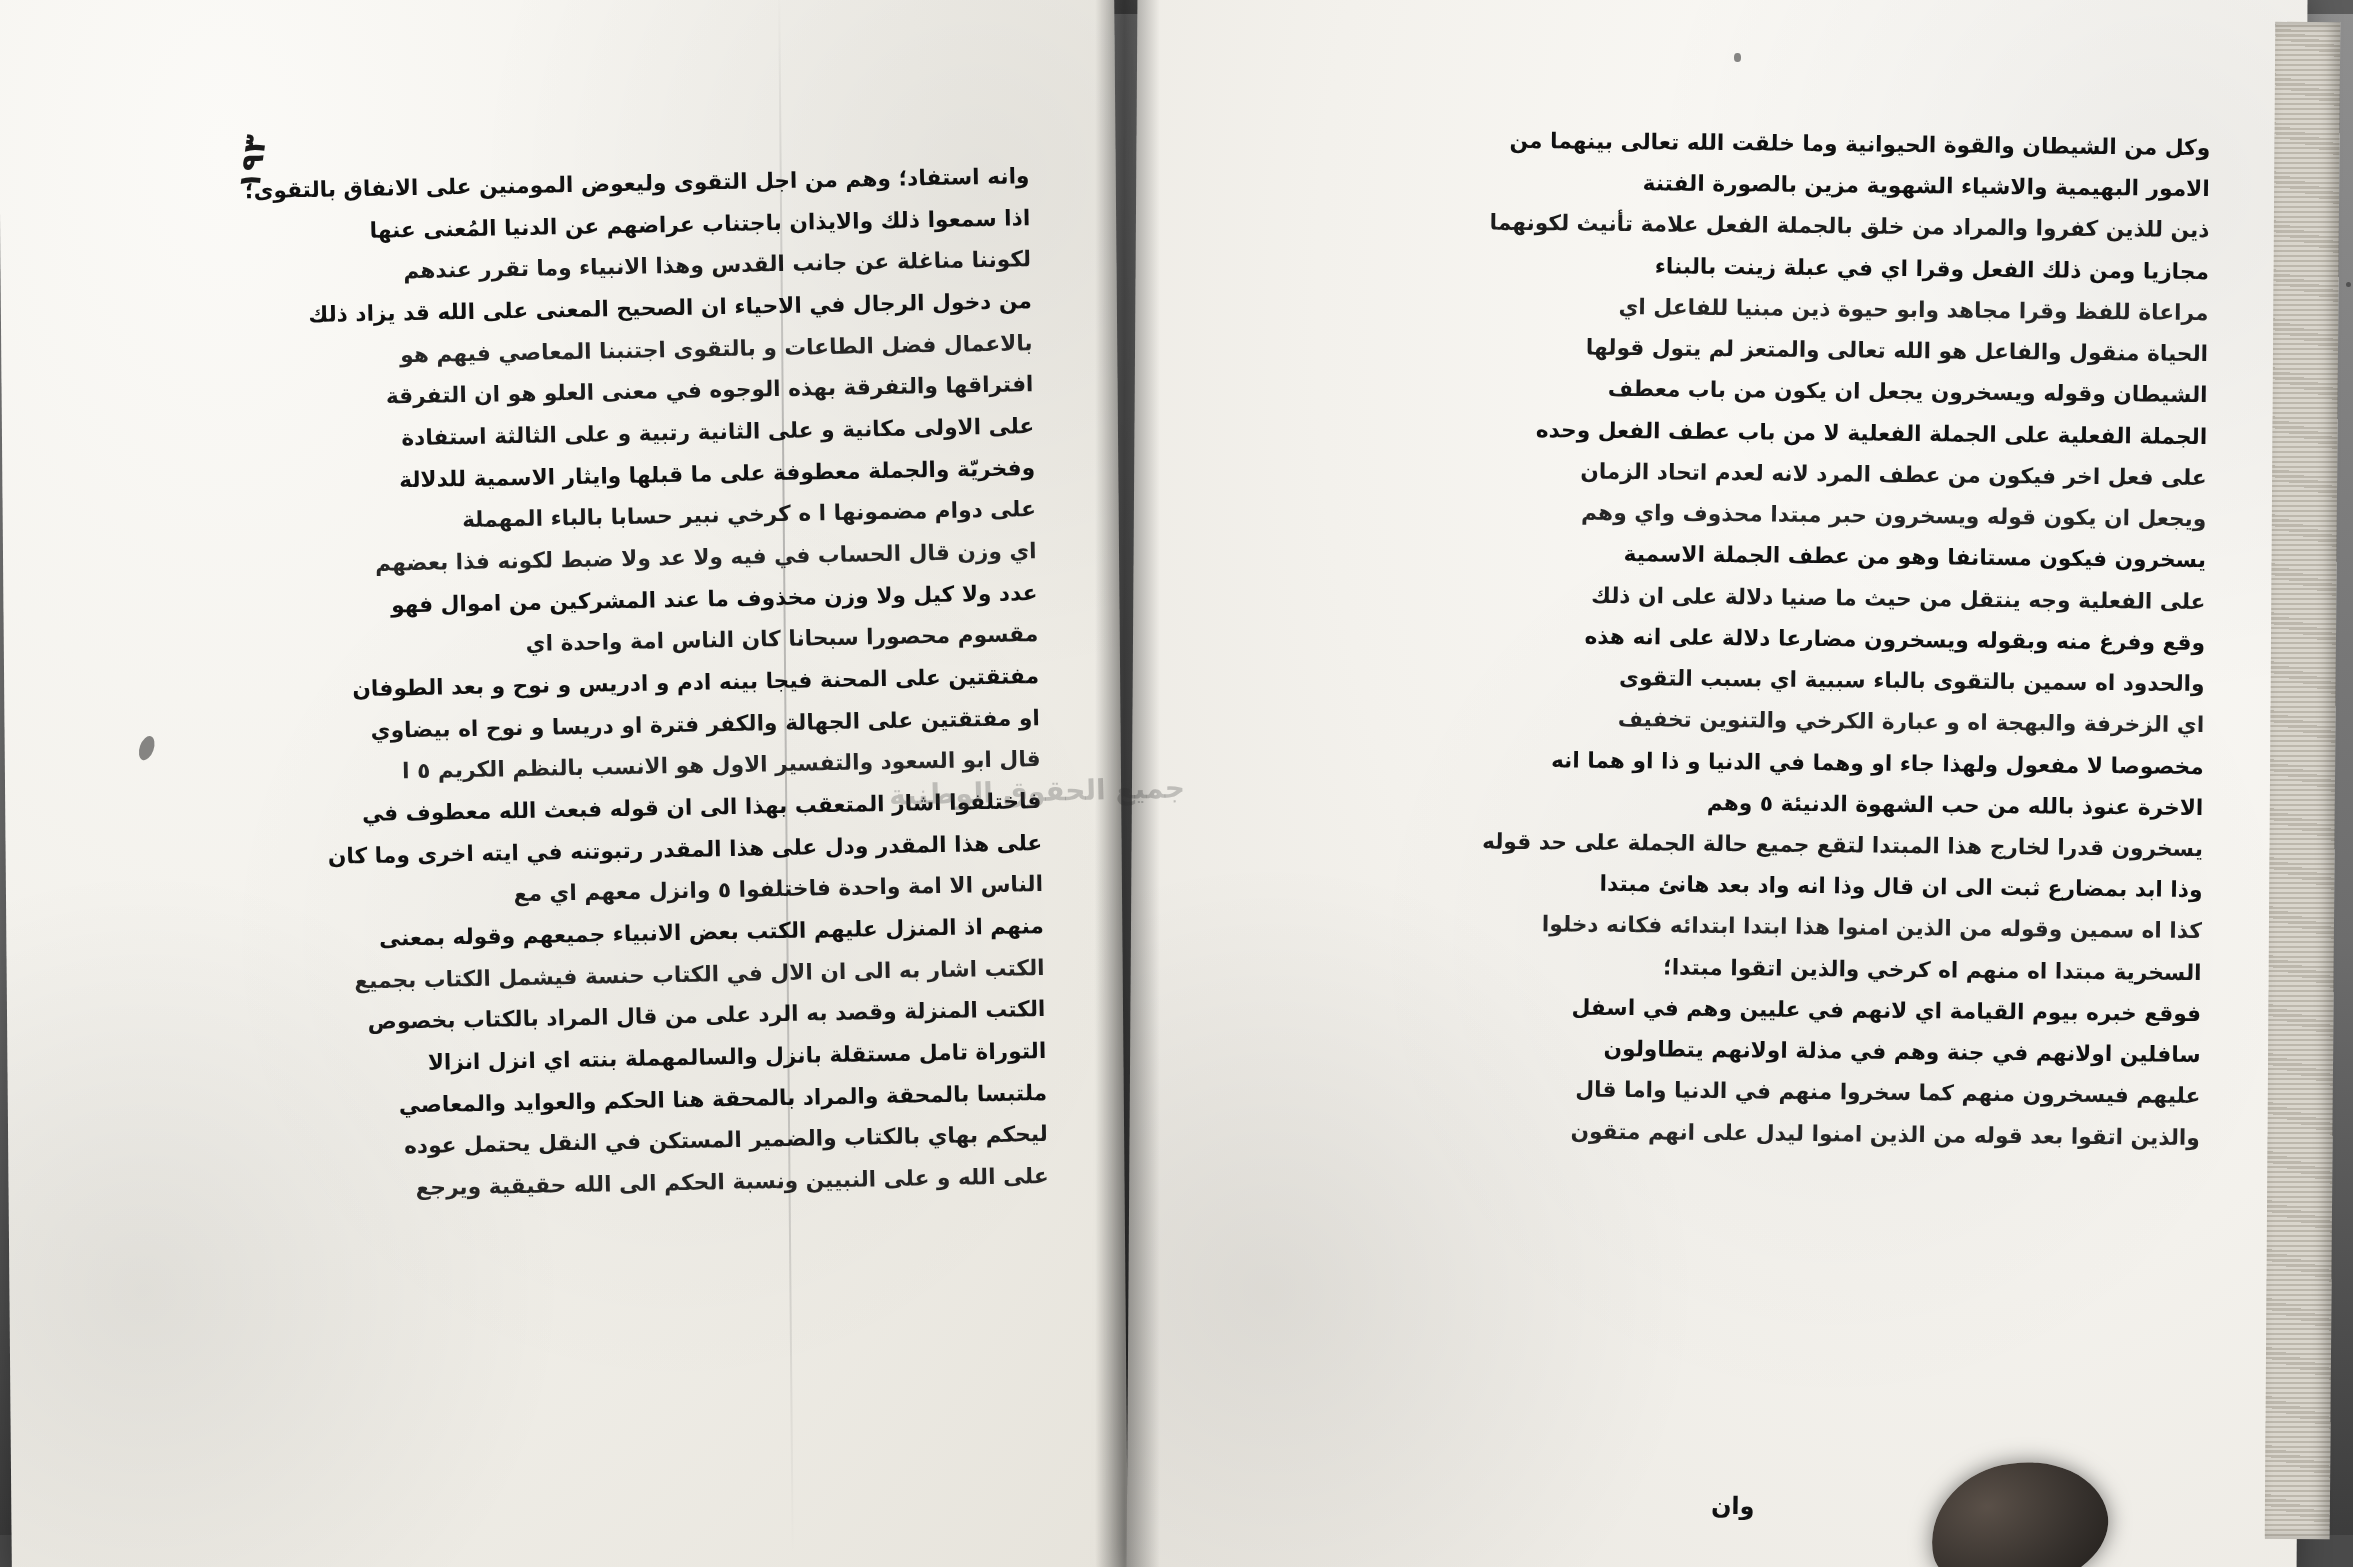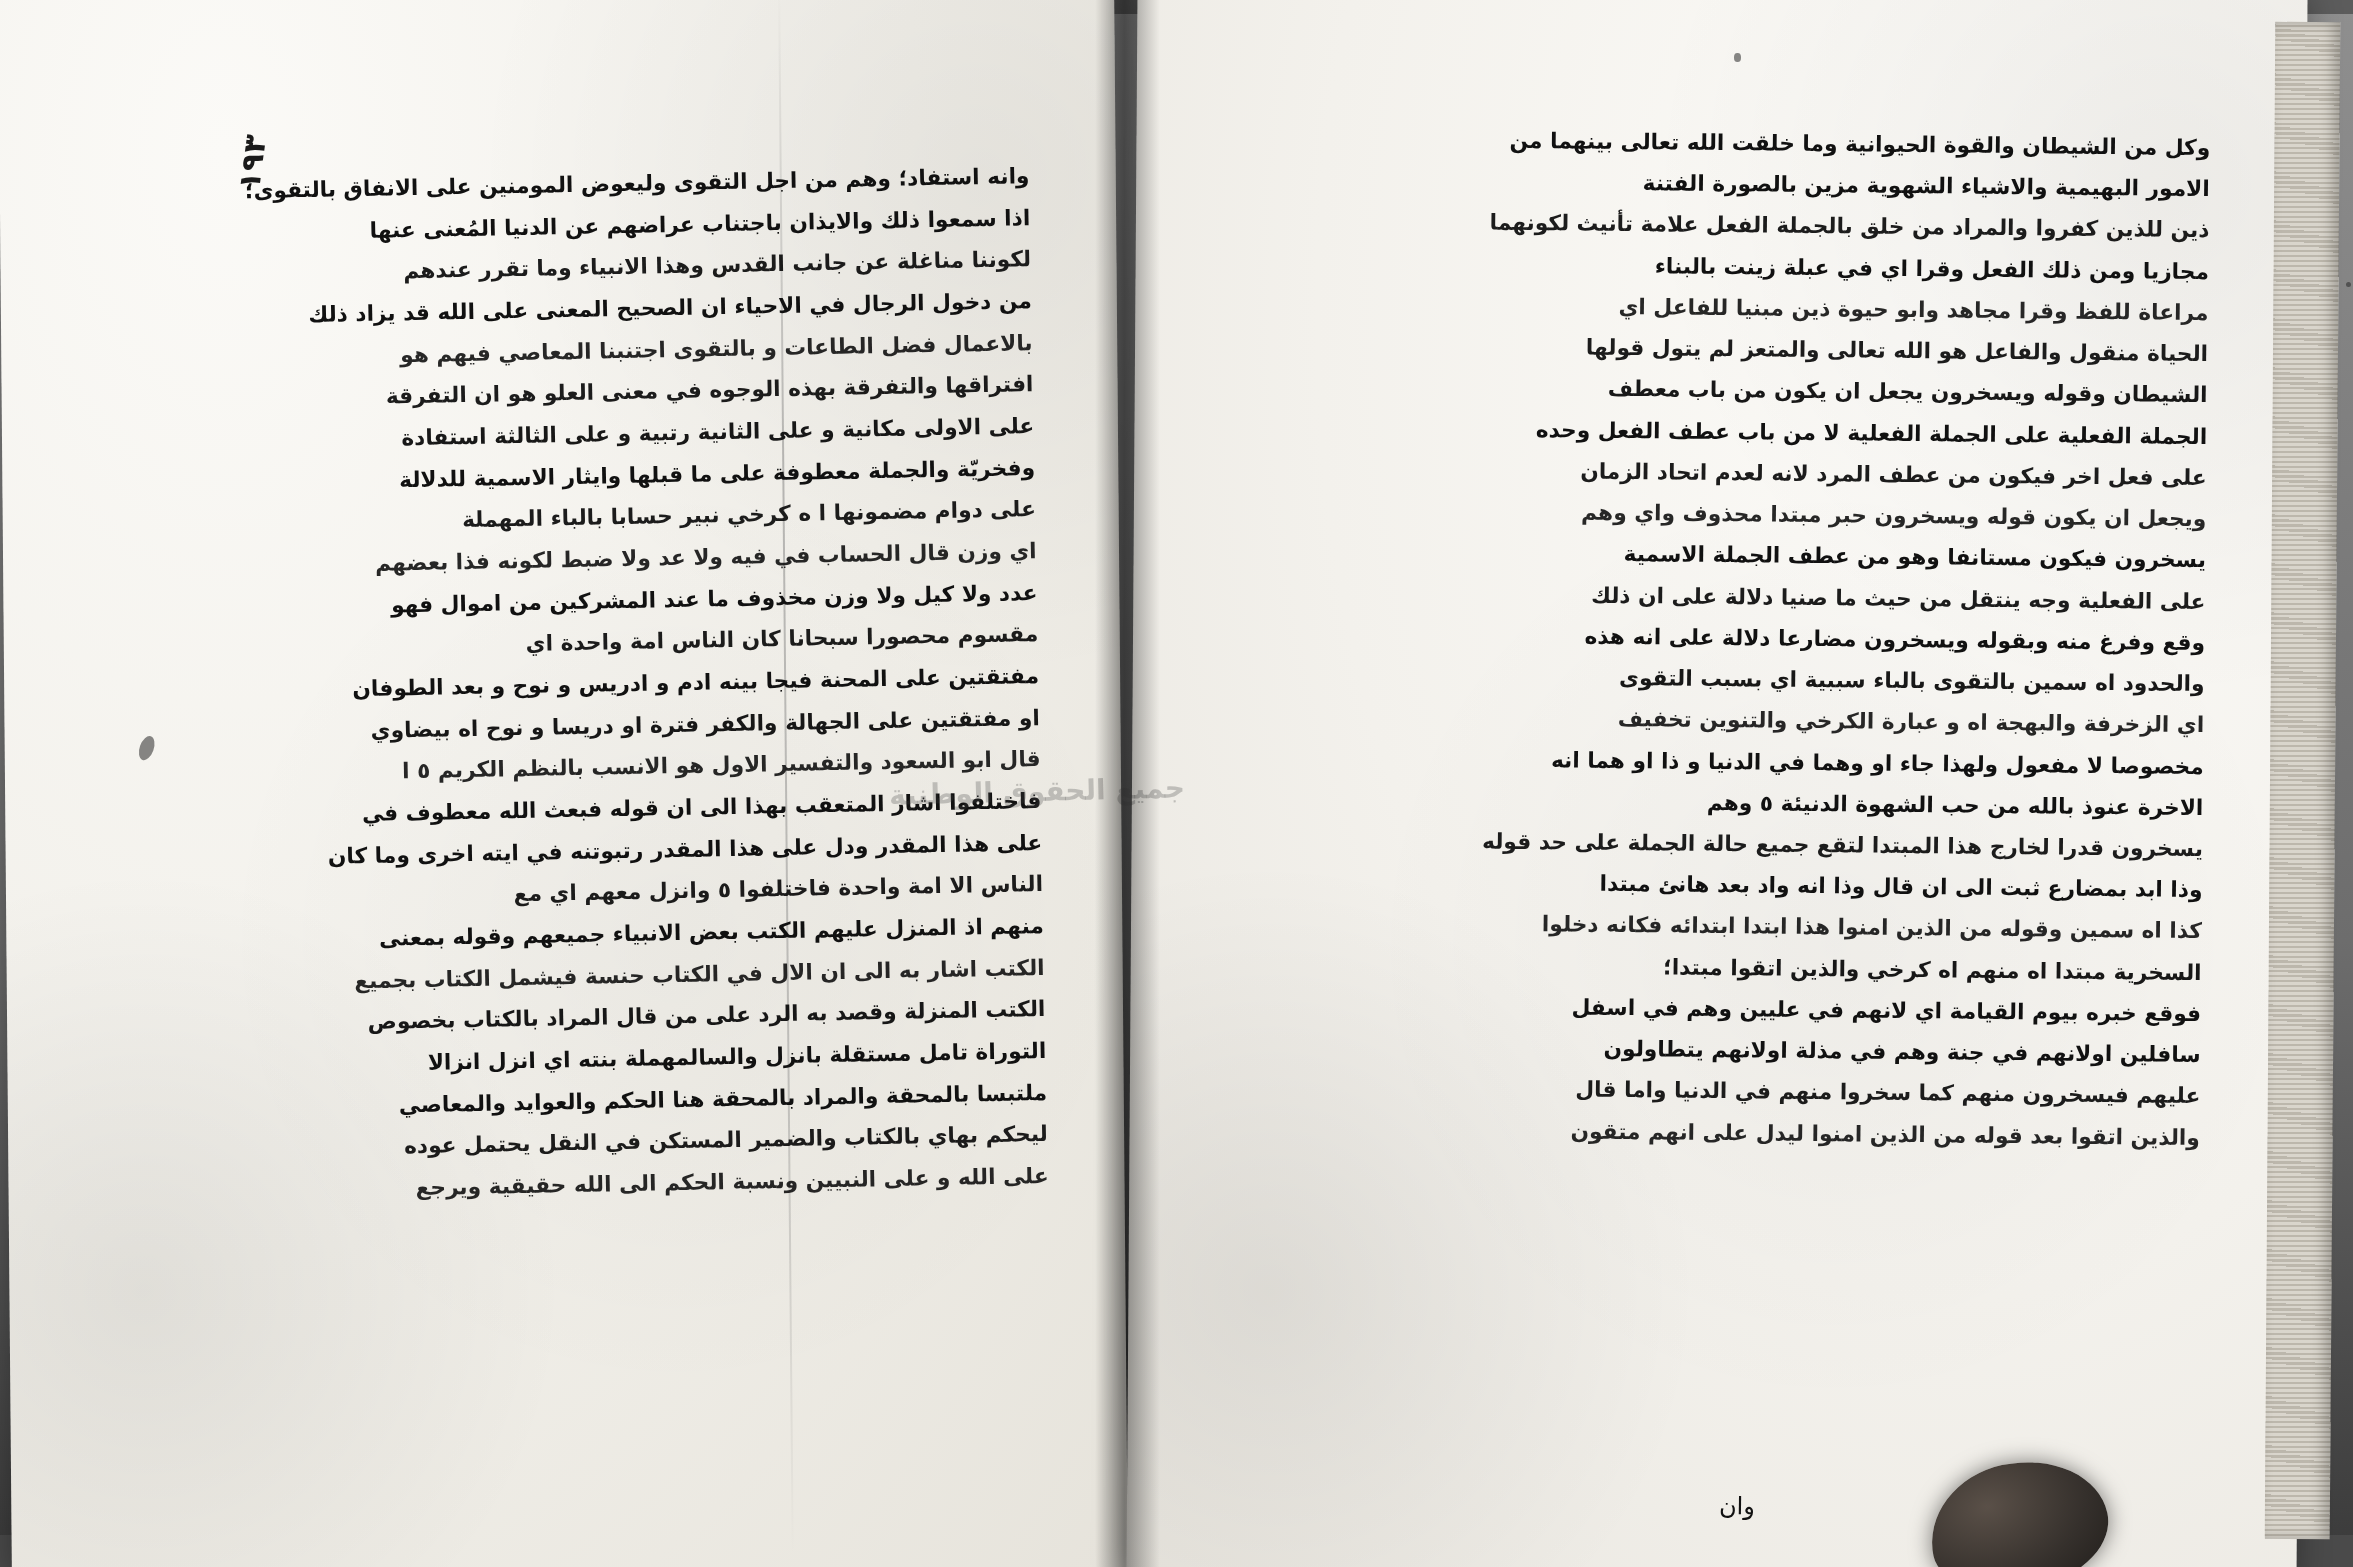--- a/index.html
+++ b/index.html
@@ -168,21 +168,21 @@
     direction: rtl;
     font-family: "DejaVu Sans", sans-serif;
   }
 
   
   .catchword {
     position: absolute;
     right: 542px;
     bottom: 60px;
     font-size: 24px;
-    font-weight: 400;
+    font-weight: 700;
     color: #111;
     direction: rtl;
     transform: rotate(0.3deg);
   }
 
   
   .watermark {
     position: absolute;
     left: 889px;
     top: 775px;

